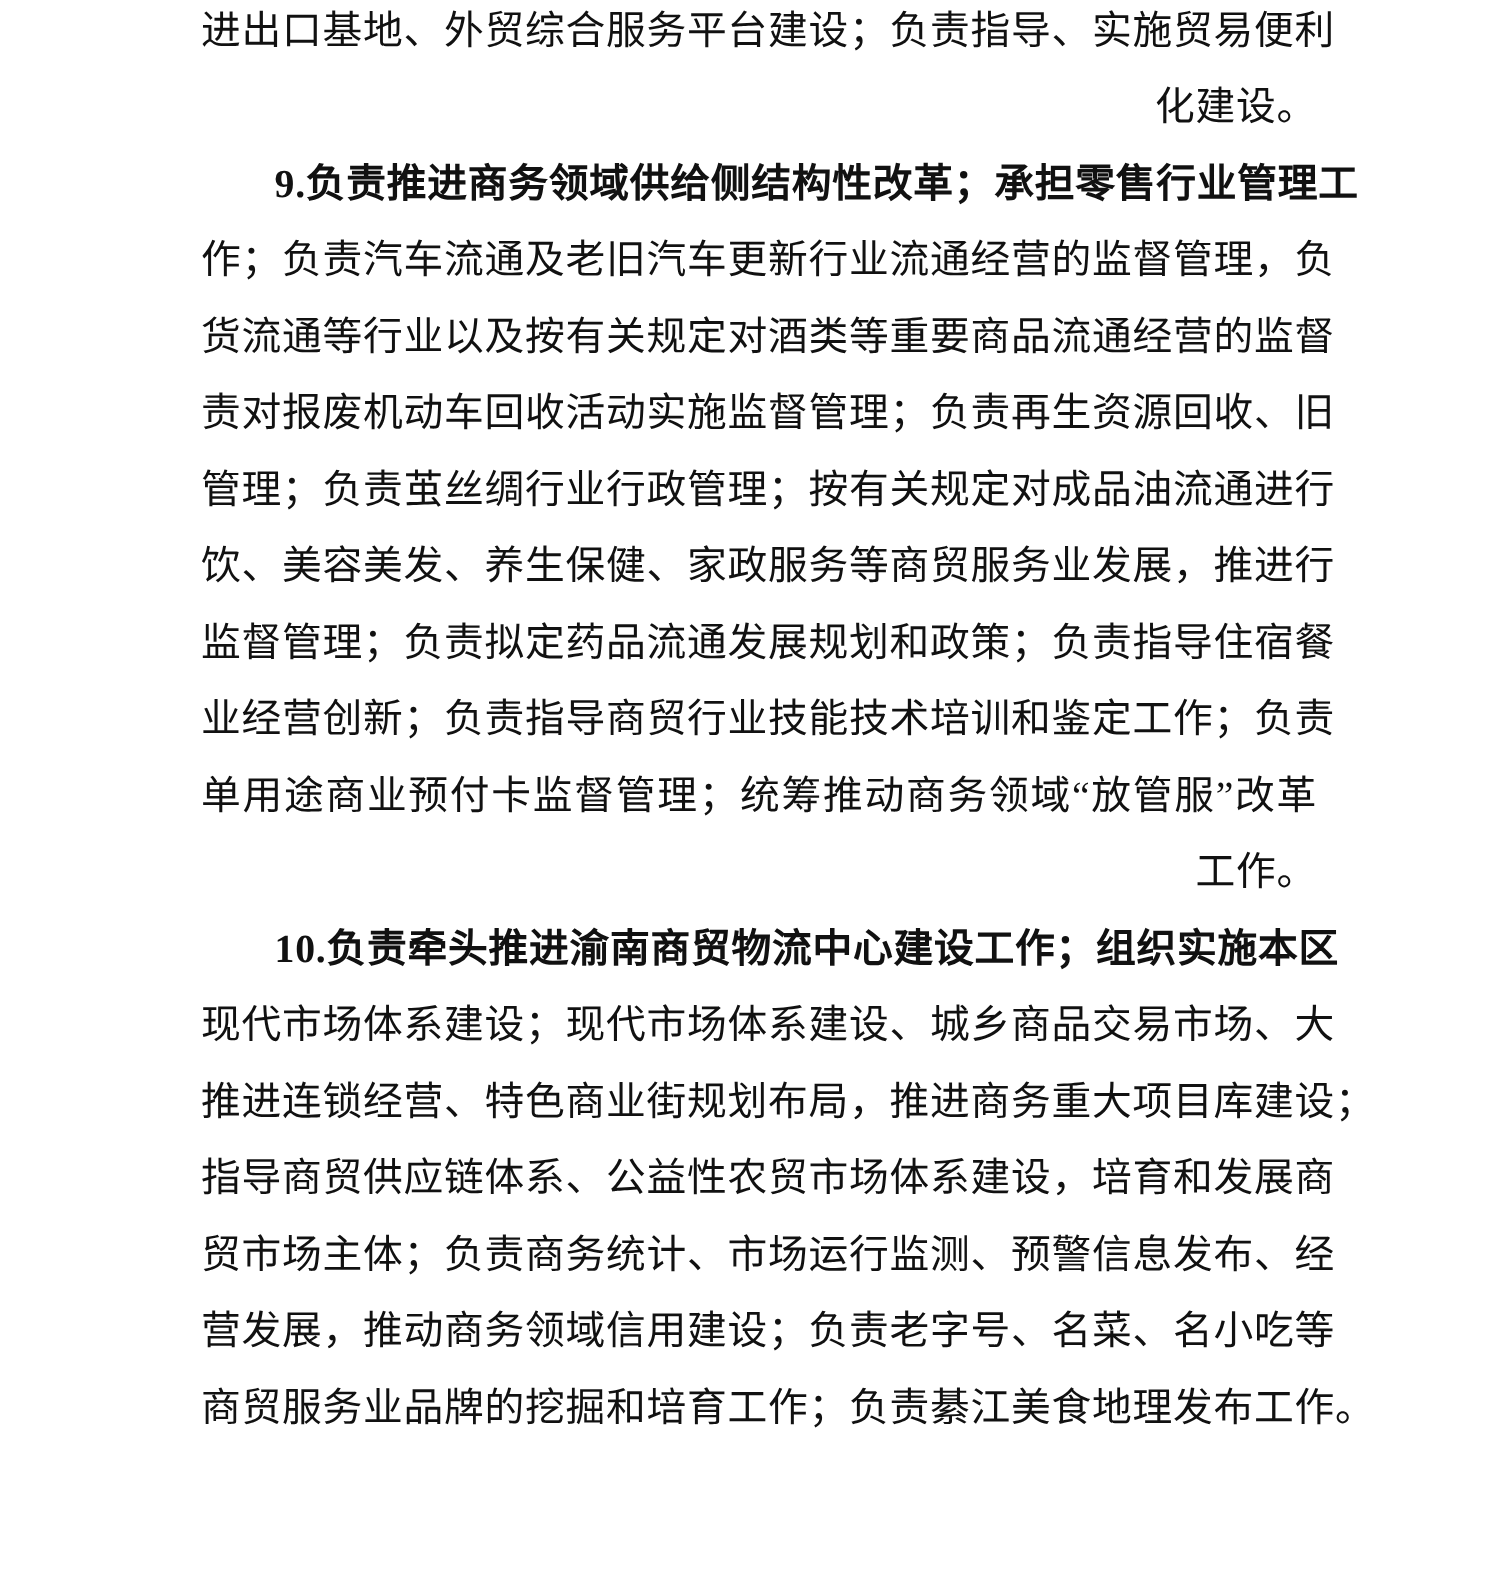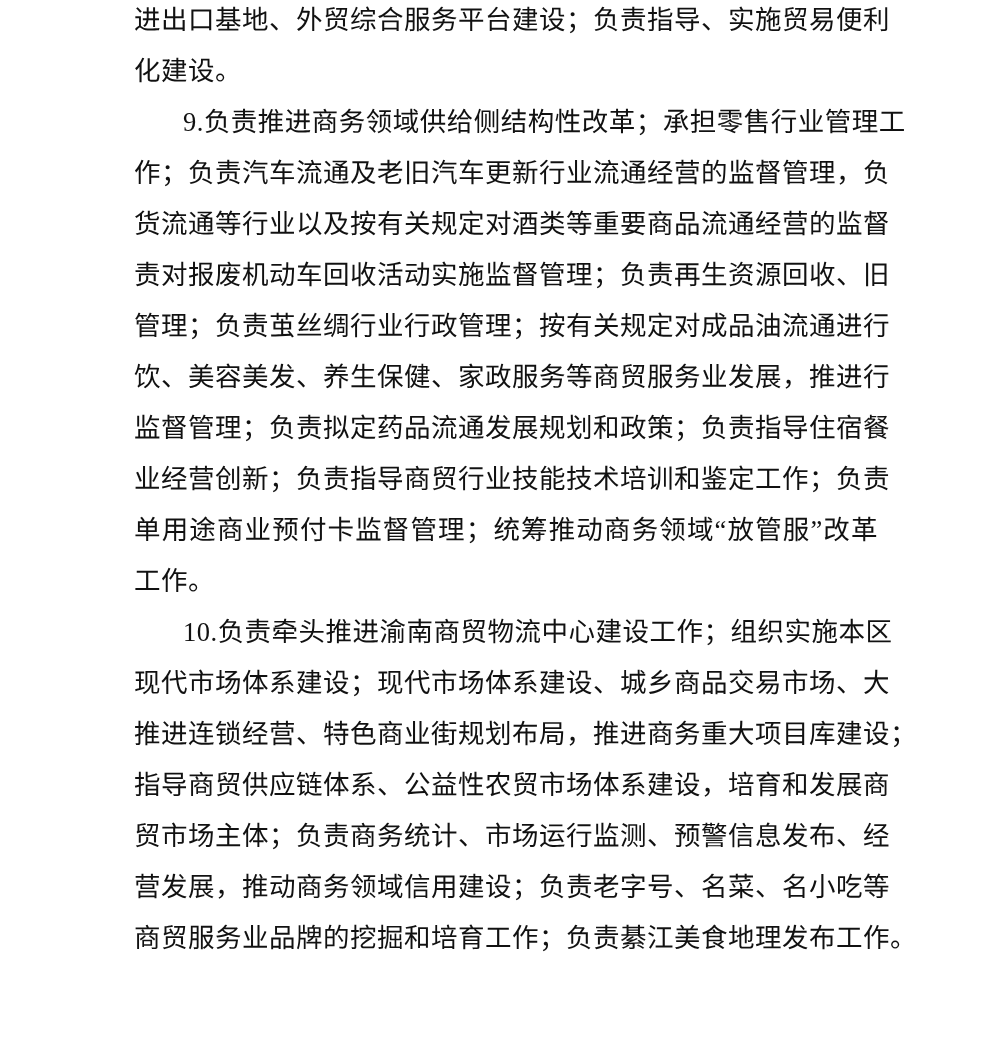--- a/index.html
+++ b/index.html
@@ -33,25 +33,26 @@
     margin: 0;
     padding: 0;
   }
   .line {
     height: 51px;
     white-space: nowrap;
     text-align: justify;
     text-align-last: justify;
   }
   .line.para-last {
-    text-align: left;
+    text-align: right;
     text-align-last: auto;
   }
   .line.indent {
     text-indent: 49px;
+    font-weight: bold;
   }
 </style>
 </head>
 <body style="background: rgb(255, 255, 255);">
 
 <div class="page">
   <div class="doc-body" id="doc-body" style="color: rgb(17, 17, 17);">
       <div class="paragraph">
         <div class="line">进出口基地、外贸综合服务平台建设；负责指导、实施贸易便利</div>
         <div class="line para-last">化建设。</div>

